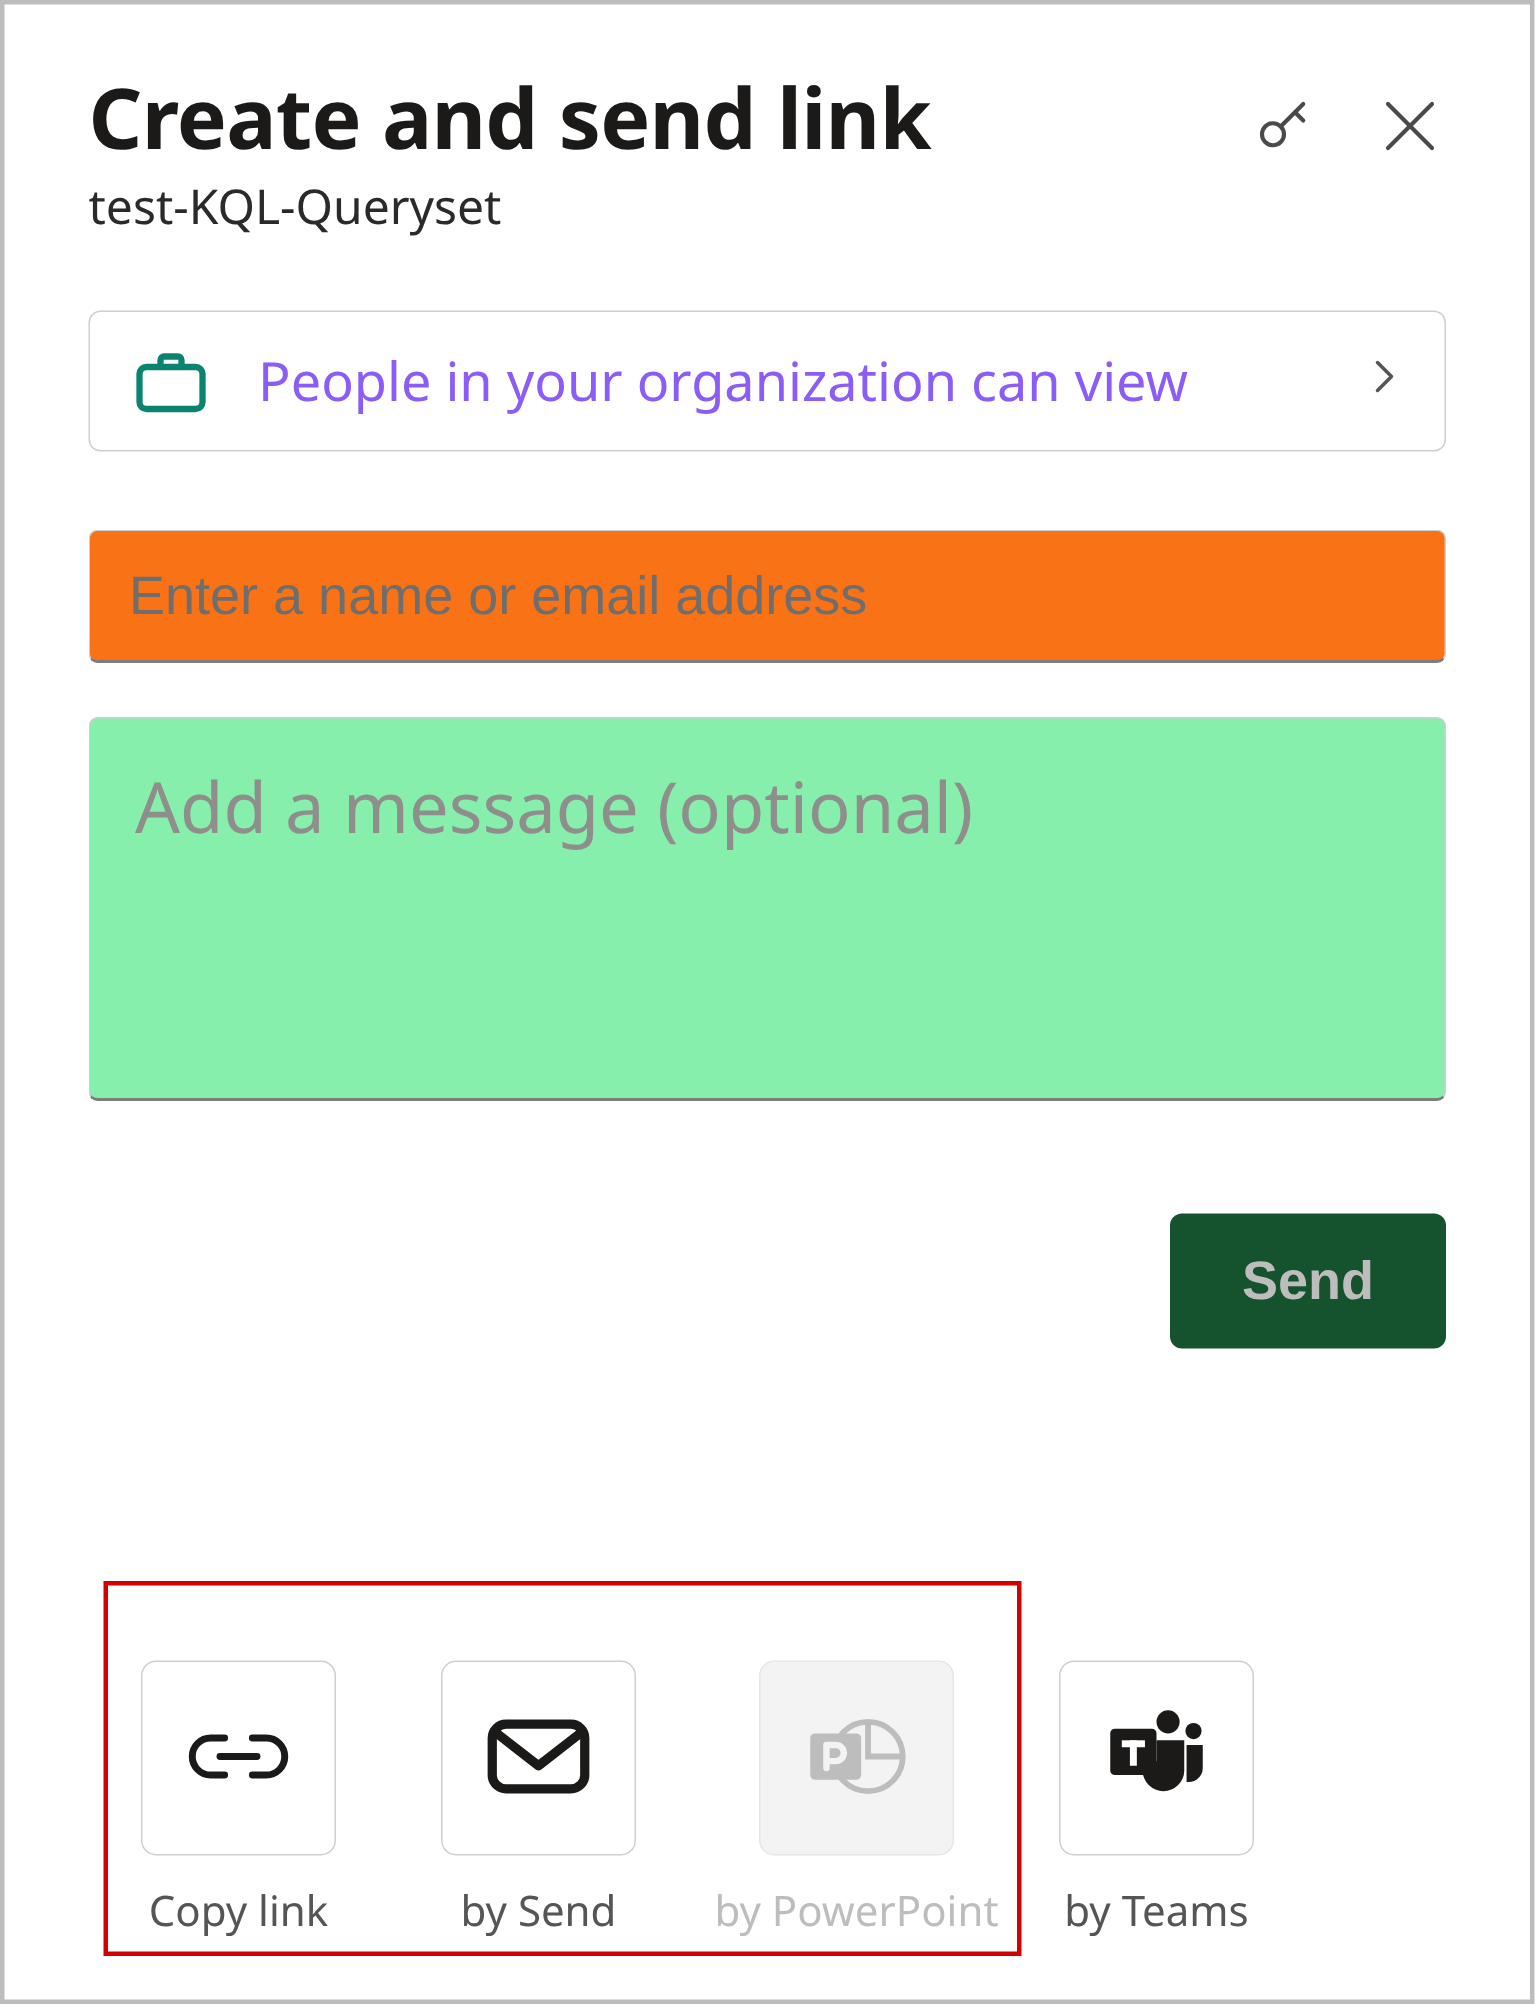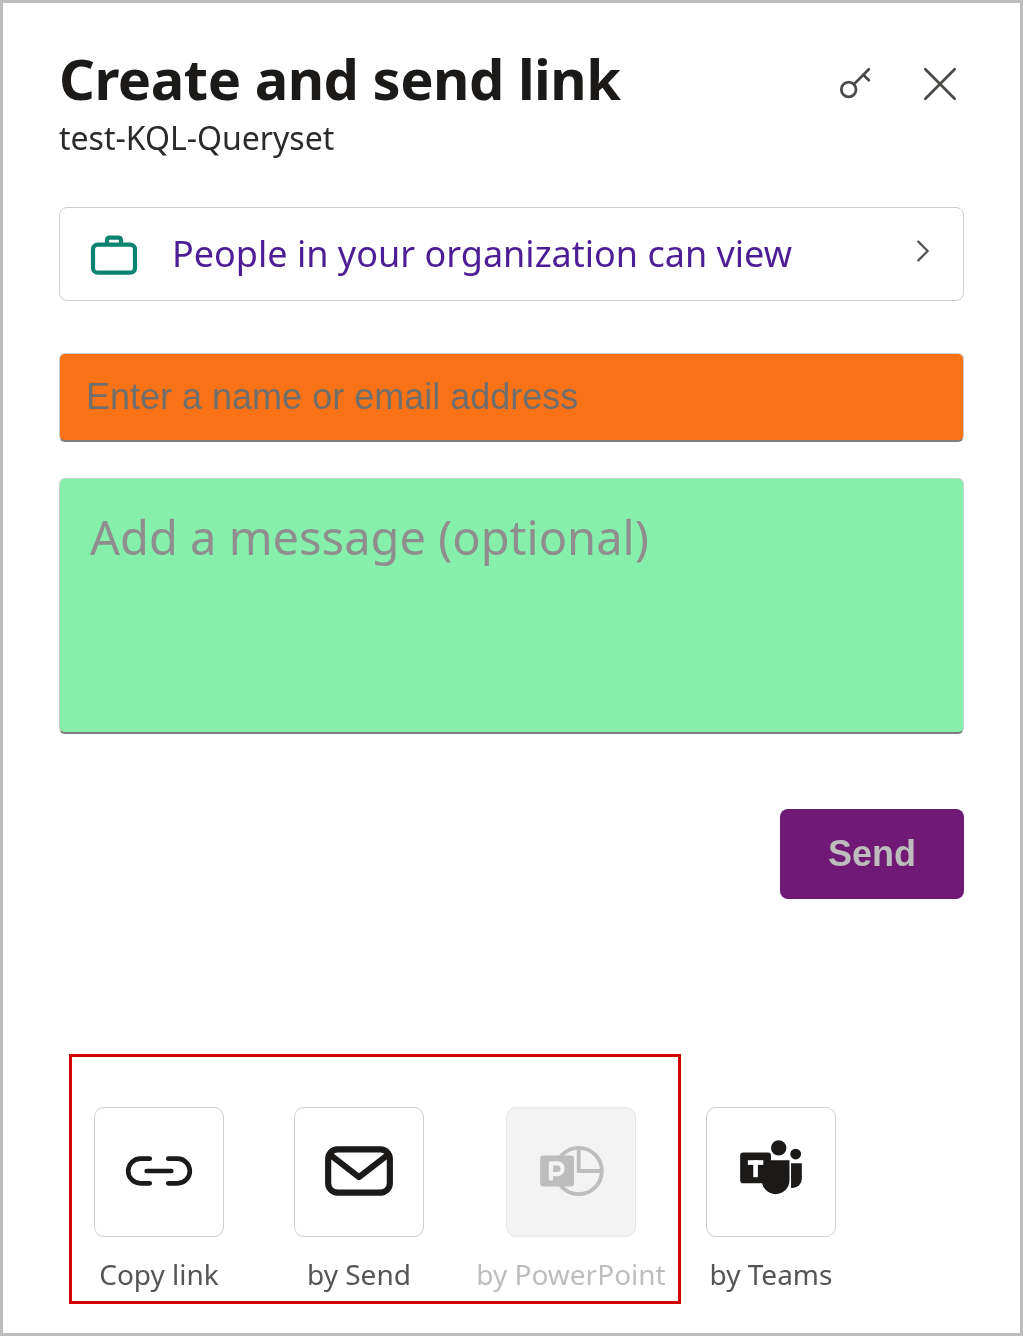--- a/index.html
+++ b/index.html
@@ -68,21 +68,21 @@
     }
     .link-settings .brief {
       flex: 0 0 auto;
       color: #0a8471;
     }
     .link-settings .brief svg { width: 56px; height: 56px; display:block; }
     .link-settings-text {
       flex: 1;
       font-size: 36px;
       line-height: 1.5;
-      color: #4c1d95;
+      color: #8b5cf6;
     }
     .link-settings .chev {
       flex: 0 0 auto;
       color: #555;
     }
     .link-settings .chev svg { width: 28px; height: 42px; }
 
     
     .fld-name {
       margin-top: 52px;
@@ -113,21 +113,21 @@
     }
     .fld-msg::placeholder { color: #8f8e8d; }
 
     
     .send-row {
       display: flex;
       justify-content: flex-end;
       margin-top: 70px;
     }
     .btn-send {
-      background: #701a75;
+      background: #14532d;
       color: #bdbdbd;
       border: none;
       border-radius: 8px;
       font-size: 36px;
       font-weight: 600;
       padding: 24px 48px;
       cursor: default;
     }
 
     

